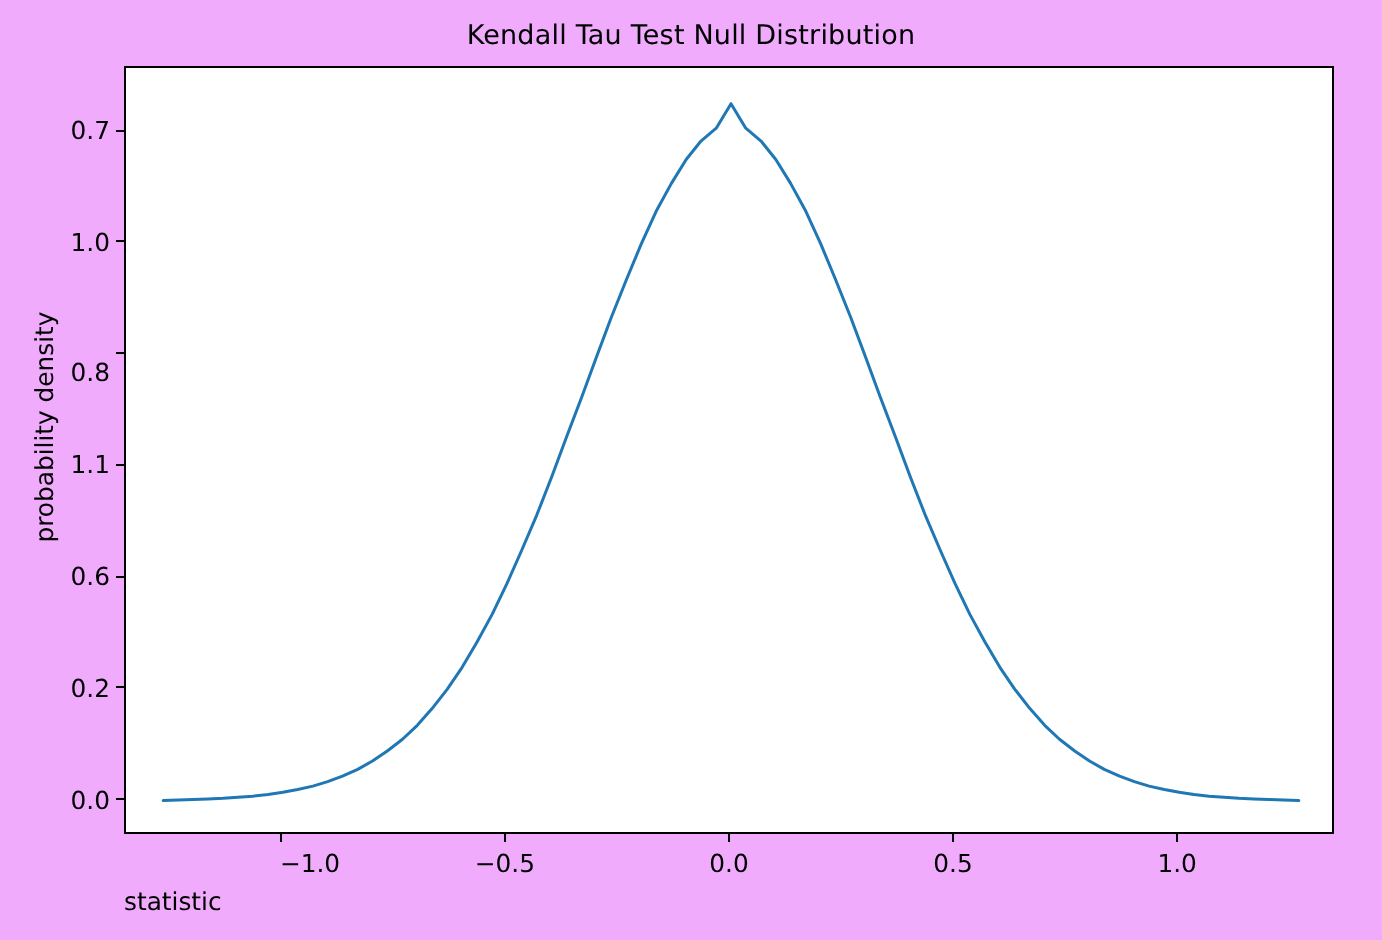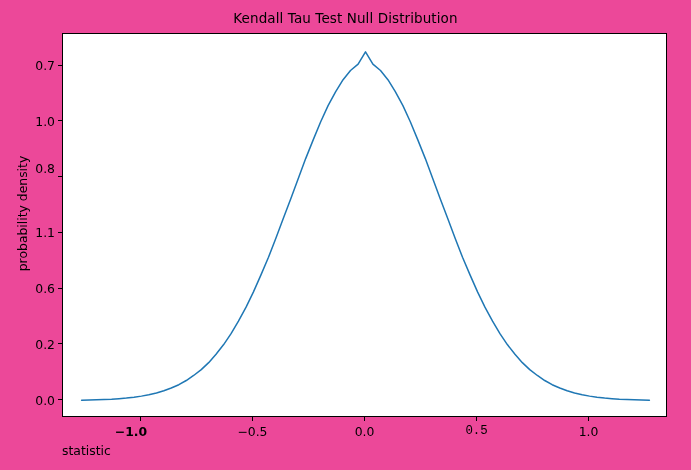--- a/index.html
+++ b/index.html
@@ -10,21 +10,21 @@
   body {
     width: 691px;
     height: 470px;
     font-family: "DejaVu Sans", sans-serif;
     overflow: hidden;
   }
   #figure {
     position: relative;
     width: 691px;
     height: 470px;
-    background: #ec4899;
+    background: #f0abfc;
   }
   #chart-title {
     position: absolute;
     left: 0;
     top: 10px;
     width: 691px;
     text-align: center;
     font-size: 13.5px;
     color: #000000;
     letter-spacing: 0.1px;
@@ -104,41 +104,41 @@
   <div id="chart-title">Kendall Tau Test Null Distribution</div>
 
   <div id="axes">
     <svg id="plot-svg" viewBox="0 0 605 384" preserveAspectRatio="none">
       <polyline id="density-curve" fill="none" stroke="#1f77b4" stroke-width="1.5" stroke-linejoin="round" stroke-linecap="round" points="18.60,366.30 26.22,366.02 33.61,365.74 41.01,365.46 48.62,365.18 56.02,364.63 63.41,364.07 71.03,363.23 78.43,362.12 85.82,360.72 93.44,359.05 100.83,356.82 108.23,354.03 115.85,350.69 123.24,346.51 130.64,341.49 138.25,335.63 145.65,328.66 153.04,320.30 160.66,310.55 168.06,299.67 175.45,287.13 183.07,273.19 190.46,257.86 197.86,241.13 205.48,223.29 212.87,204.34 220.26,184.54 227.88,164.47 235.28,144.40 242.67,124.61 250.29,105.65 257.69,87.81 265.08,71.64 272.70,57.70 280.09,45.72 287.49,36.52 295.11,30.11 302.50,17.84 309.89,30.11 317.51,36.52 324.91,45.72 332.30,57.70 339.92,71.64 347.31,87.81 354.71,105.65 362.33,124.61 369.72,144.40 377.12,164.47 384.74,184.54 392.13,204.34 399.52,223.29 407.14,241.13 414.54,257.86 421.93,273.19 429.55,287.13 436.94,299.67 444.34,310.55 451.96,320.30 459.35,328.66 466.75,335.63 474.36,341.49 481.76,346.51 489.15,350.69 496.77,354.03 504.17,356.82 511.56,359.05 519.18,360.72 526.57,362.12 533.97,363.23 541.59,364.07 548.98,364.63 556.38,365.18 563.99,365.46 571.39,365.74 578.78,366.02 586.40,366.30"></polyline>
     </svg>
   </div>
 
   <div id="xticks">
       <div class="tick-mark-x" style="left: 139.876px; top: 417px;"></div>
-      <div class="tick-label-x" style="left: 131px; top: 424px; font-weight: bold;">−1.0</div>
+      <div class="tick-label-x" style="left: 155px; top: 424px;">−1.0</div>
       <div class="tick-mark-x" style="left: 251.913px; top: 417px;"></div>
       <div class="tick-label-x" style="left: 252.463px; top: 424px;">−0.5</div>
       <div class="tick-mark-x" style="left: 363.95px; top: 417px;"></div>
       <div class="tick-label-x" style="left: 364.5px; top: 424px;">0.0</div>
       <div class="tick-mark-x" style="left: 475.987px; top: 417px;"></div>
-      <div class="tick-label-x" style="left: 476.537px; top: 424px; font-family: Liberation Mono, monospace;">0.5</div>
+      <div class="tick-label-x" style="left: 476.537px; top: 424px;">0.5</div>
       <div class="tick-mark-x" style="left: 588.024px; top: 417px;"></div>
       <div class="tick-label-x" style="left: 588.574px; top: 424px;">1.0</div>
     </div>
   <div id="yticks">
       <div class="tick-mark-y" style="left: 58.4px; top: 399.027px;"></div>
       <div class="tick-label-y" style="left: 14px; top: 399.577px; width: 41px;">0.0</div>
       <div class="tick-mark-y" style="left: 58.4px; top: 343.274px;"></div>
       <div class="tick-label-y" style="left: 14px; top: 343.824px; width: 41px;">0.2</div>
       <div class="tick-mark-y" style="left: 58.4px; top: 287.521px;"></div>
       <div class="tick-label-y" style="left: 14px; top: 288.071px; width: 41px;">0.6</div>
       <div class="tick-mark-y" style="left: 58.4px; top: 231.768px;"></div>
       <div class="tick-label-y" style="left: 14px; top: 232.318px; width: 41px;">1.1</div>
       <div class="tick-mark-y" style="left: 58.4px; top: 176.014px;"></div>
-      <div class="tick-label-y" style="left: 14px; top: 168px; width: 41px;">0.8</div>
+      <div class="tick-label-y" style="left: 14px; top: 186px; width: 41px;">0.8</div>
       <div class="tick-mark-y" style="left: 58.4px; top: 120.261px;"></div>
       <div class="tick-label-y" style="left: 14px; top: 120.811px; width: 41px;">1.0</div>
       <div class="tick-mark-y" style="left: 58.4px; top: 64.5081px;"></div>
       <div class="tick-label-y" style="left: 14px; top: 65.0581px; width: 41px;">0.7</div>
     </div>
 
   <div id="xlabel">statistic</div>
 
   <div id="ylabel">probability density</div>
 

